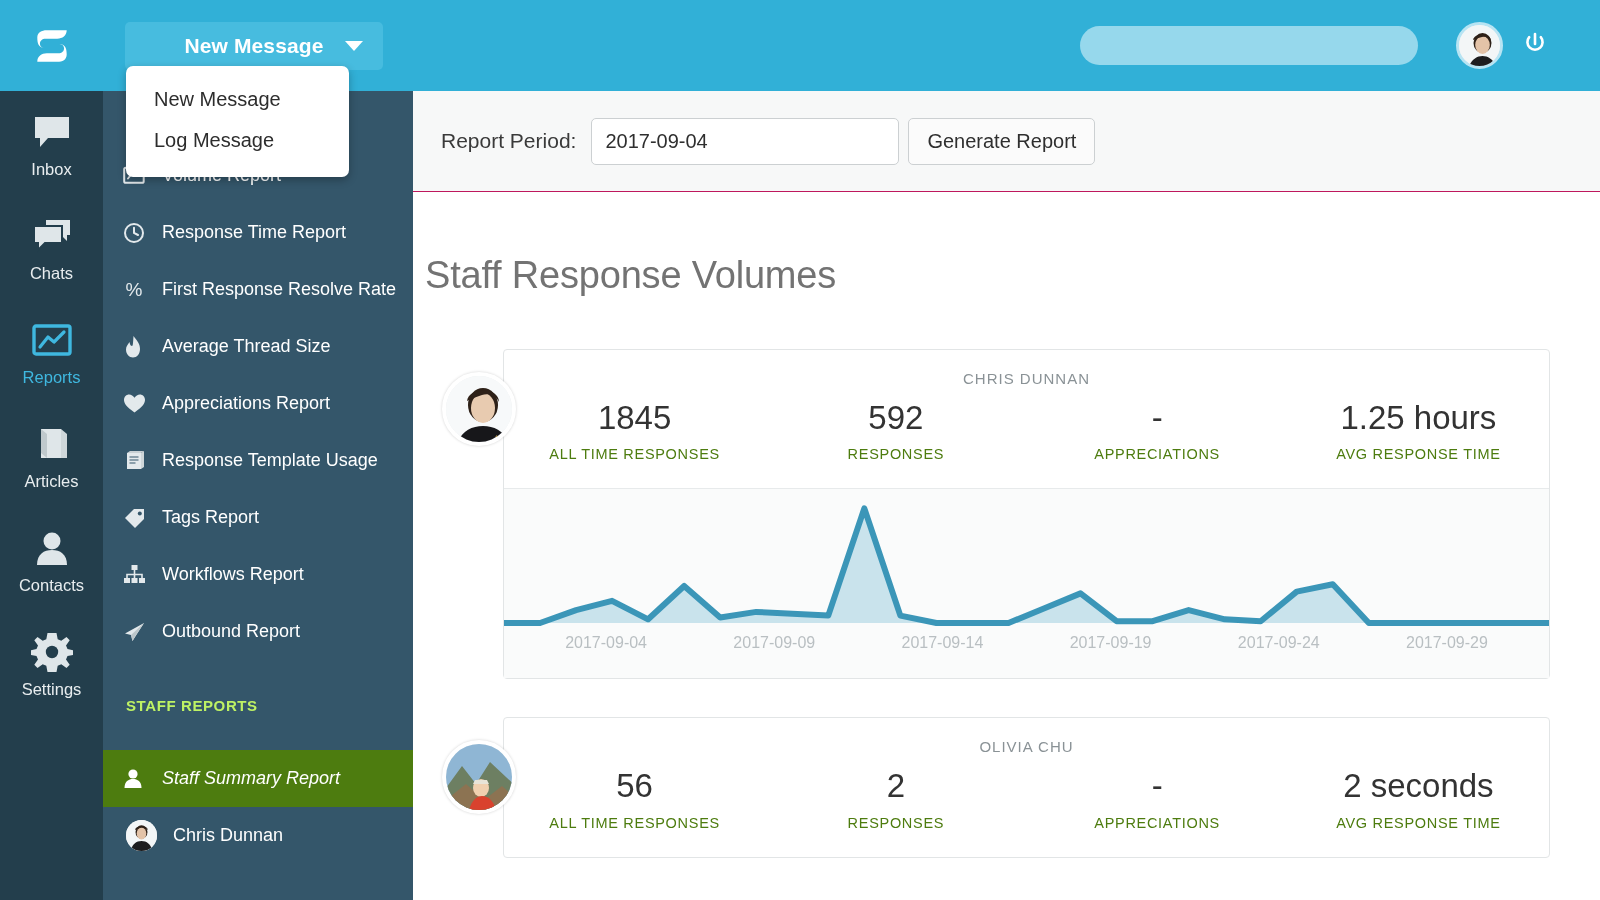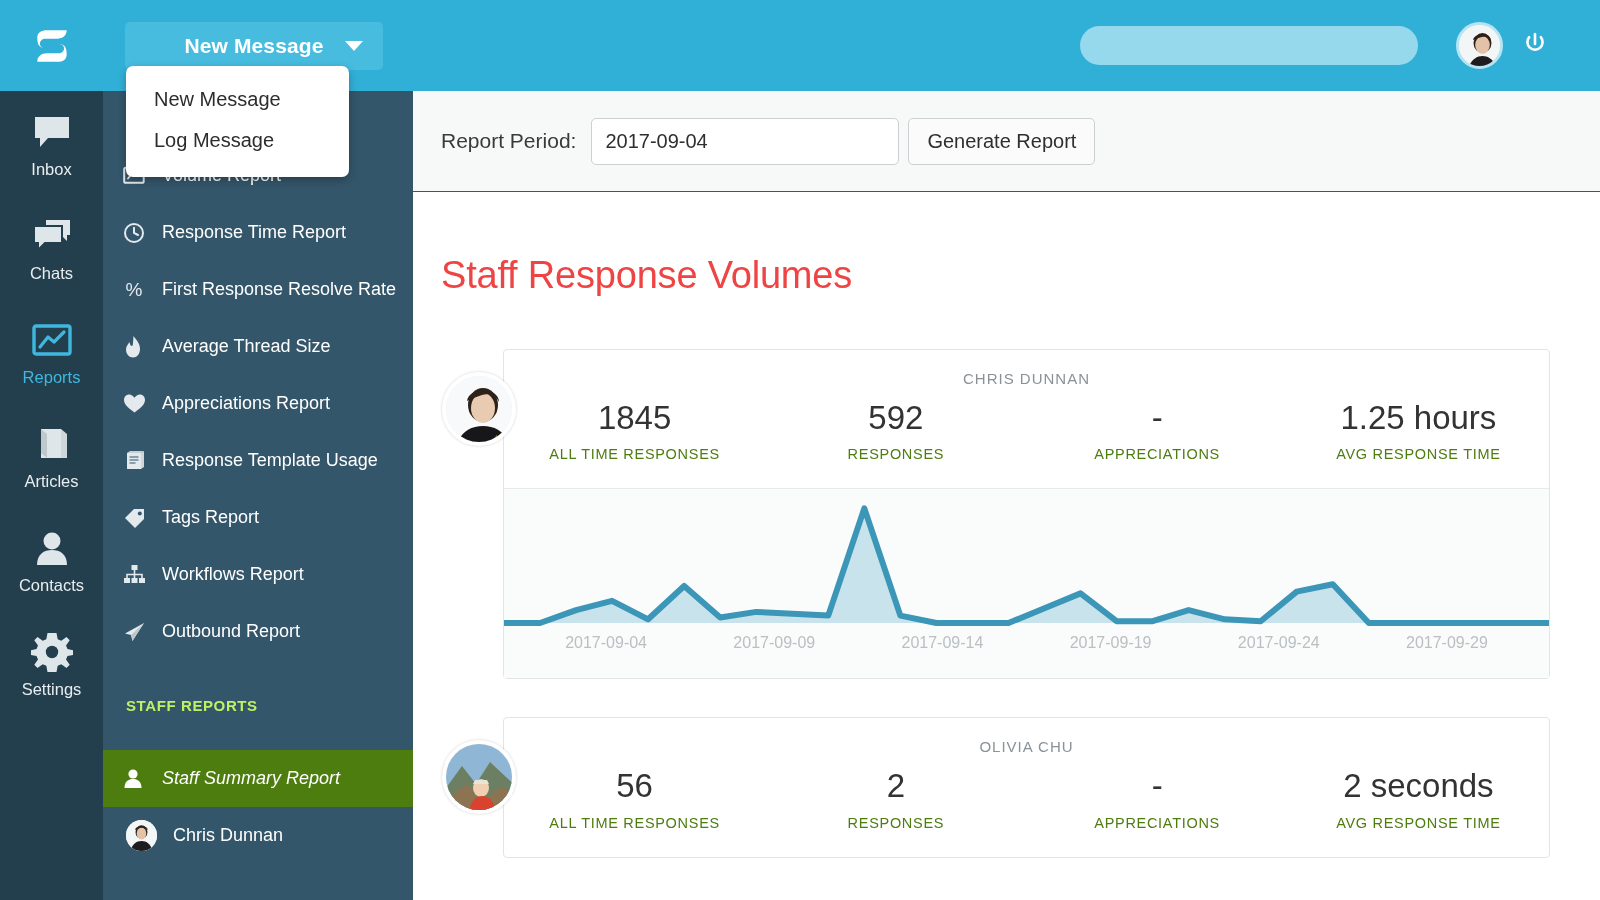--- a/index.html
+++ b/index.html
@@ -167,22 +167,22 @@
     margin-left: 9px;
     height: 47px; padding: 0 18px;
     border: 1px solid #ccd0d2; border-radius: 5px;
     background: #fbfbfb;
     font-size: 20px; color: #2f2f2f;
     cursor: pointer;
     font-family: "Liberation Sans", sans-serif;
   }
 
   .page-title {
-    font-size: 38px; color: #ef4444; font-weight: normal;
-    padding: 62px 0 0 28px;
+    font-size: 38px; color: #737373; font-weight: normal;
+    padding: 62px 0 0 12px;
     letter-spacing: -.2px;
   }
 
   .cards { padding: 52px 50px 0 90px; }
 
   .staff-card {
     position: relative;
     border: 1px solid #e2e5e6;
     border-radius: 4px;
     background: #ffffff;

